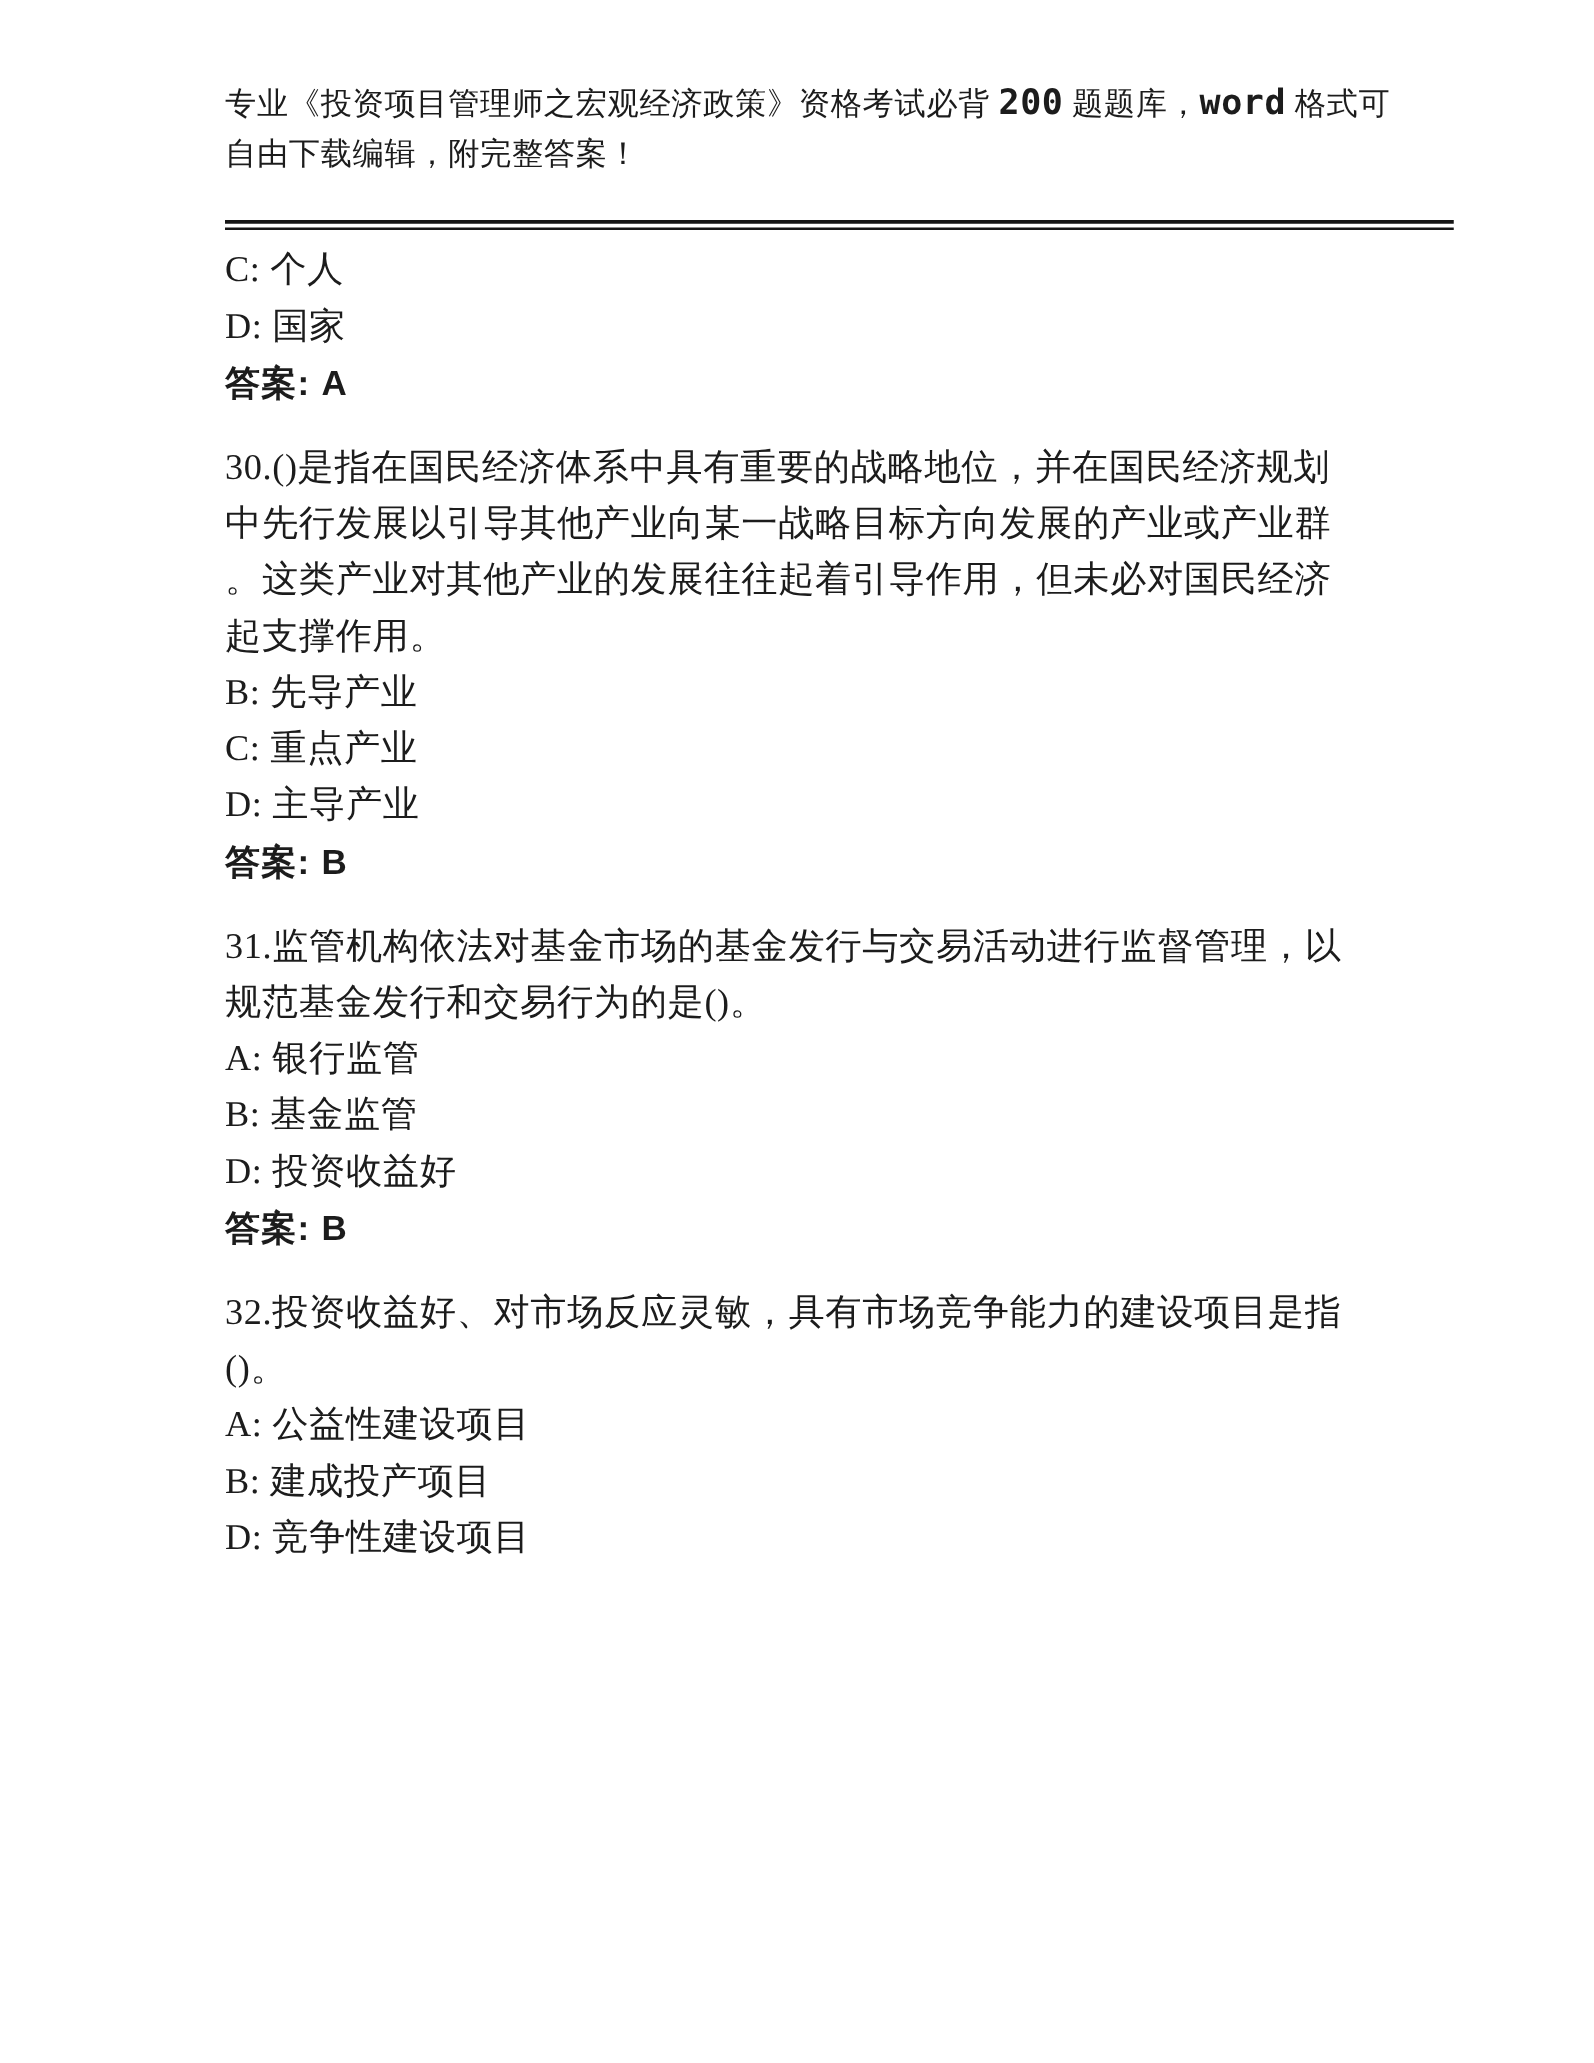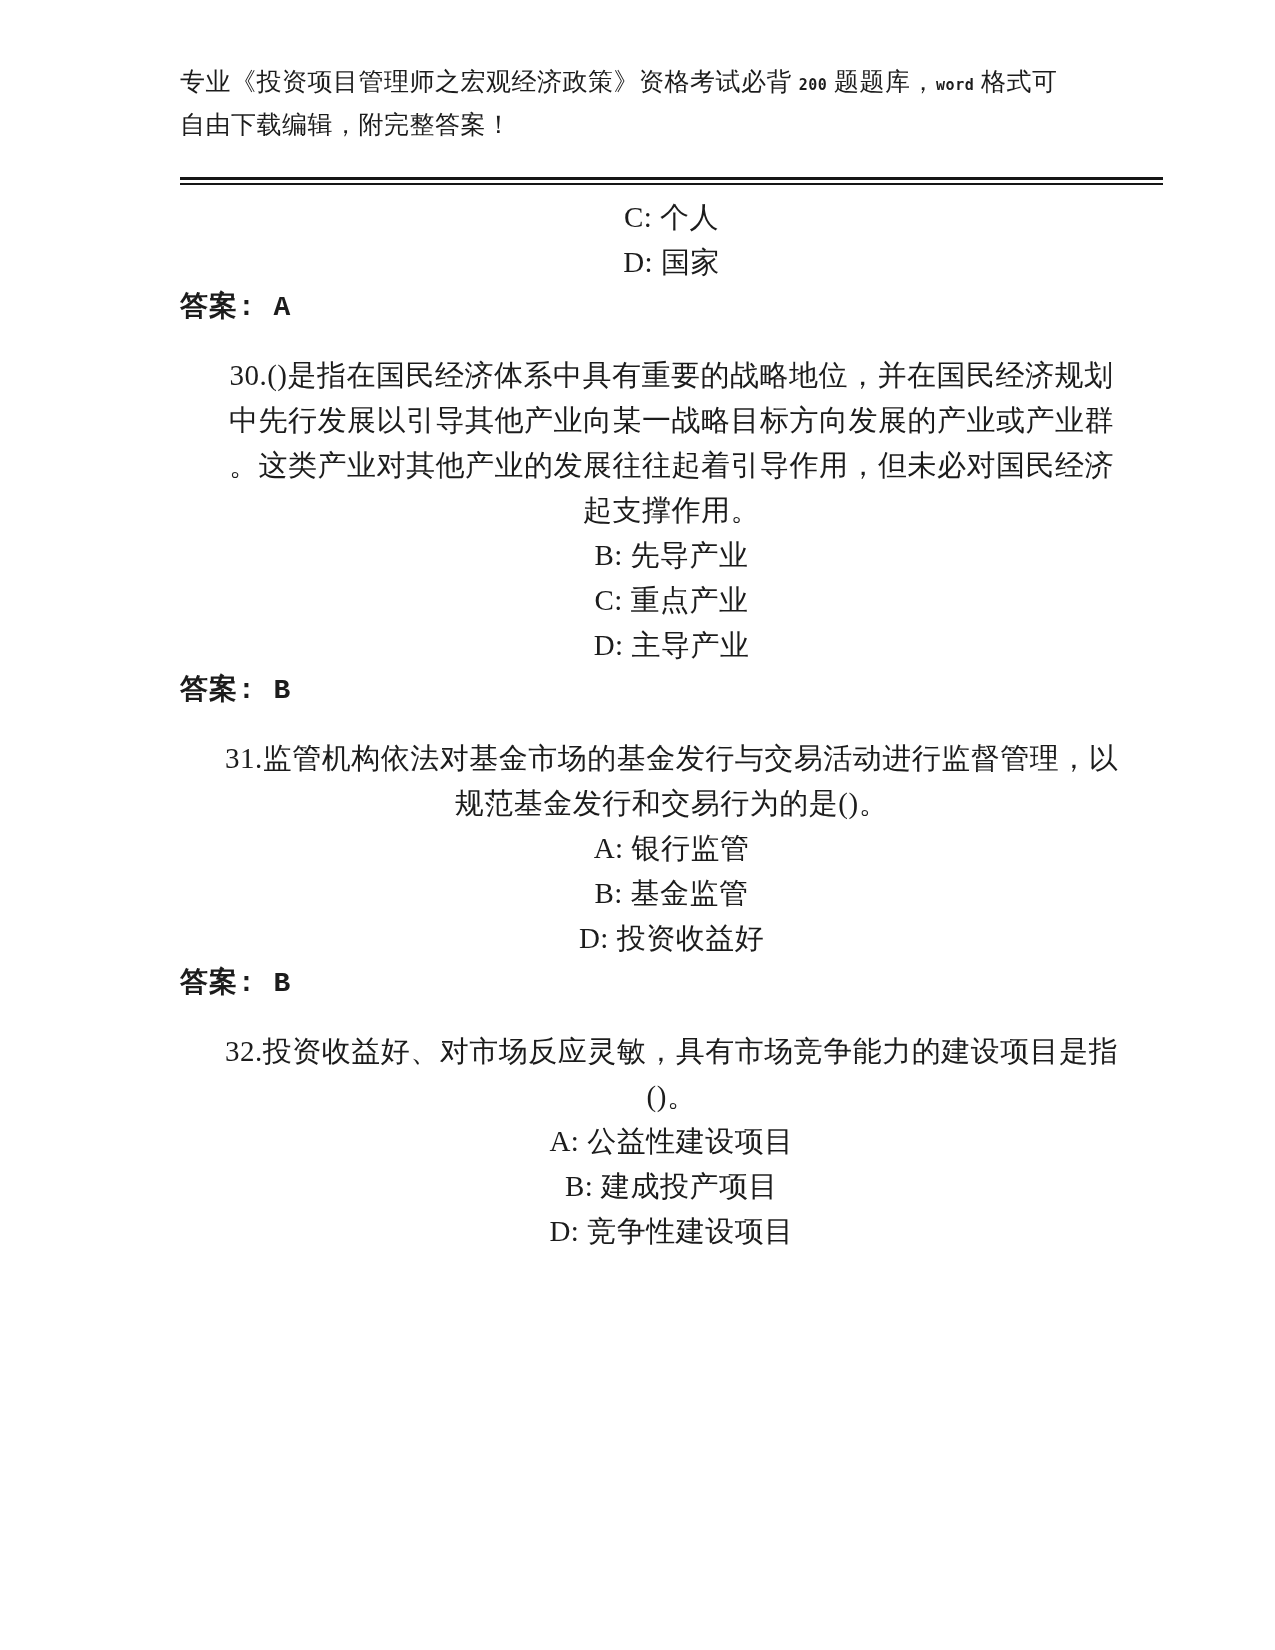--- a/index.html
+++ b/index.html
@@ -21,40 +21,40 @@
     margin: 0 112px 0 180px;
     padding-top: 62px;
   }
   .header-text {
     font-size: 25px;
     line-height: 40px;
     letter-spacing: 0.5px;
   }
   .header-text .latin {
     font-family: "DejaVu Sans Mono", "Liberation Mono", monospace;
-    font-size: 15px;
+    font-size: 28px;
     font-weight: 600;
   }
   .header-rule {
     margin-top: 32px;
     height: 8px;
     border-top: 3px solid #161616;
     border-bottom: 2px solid #161616;
     width: 100%;
   }
   .doc-body {
     margin: 0 112px 0 180px;
     font-size: 29px;
     line-height: 45px;
   }
   .question { margin-top: 23px; }
   .question.partial { margin-top: 10px; }
-  .stem, .option { white-space: pre-line; letter-spacing: 0.5px; text-align: center; }
+  .stem, .option { white-space: pre-line; letter-spacing: 0.5px; }
   .answer {
-    font-family: Liberation Mono, monospace;
+    font-family: Liberation Sans, sans-serif;
     font-weight: 700;
     font-size: 28px;
     letter-spacing: 1px;
   }
 </style>
 </head>
 <body>
 
 <div class="page">
 

